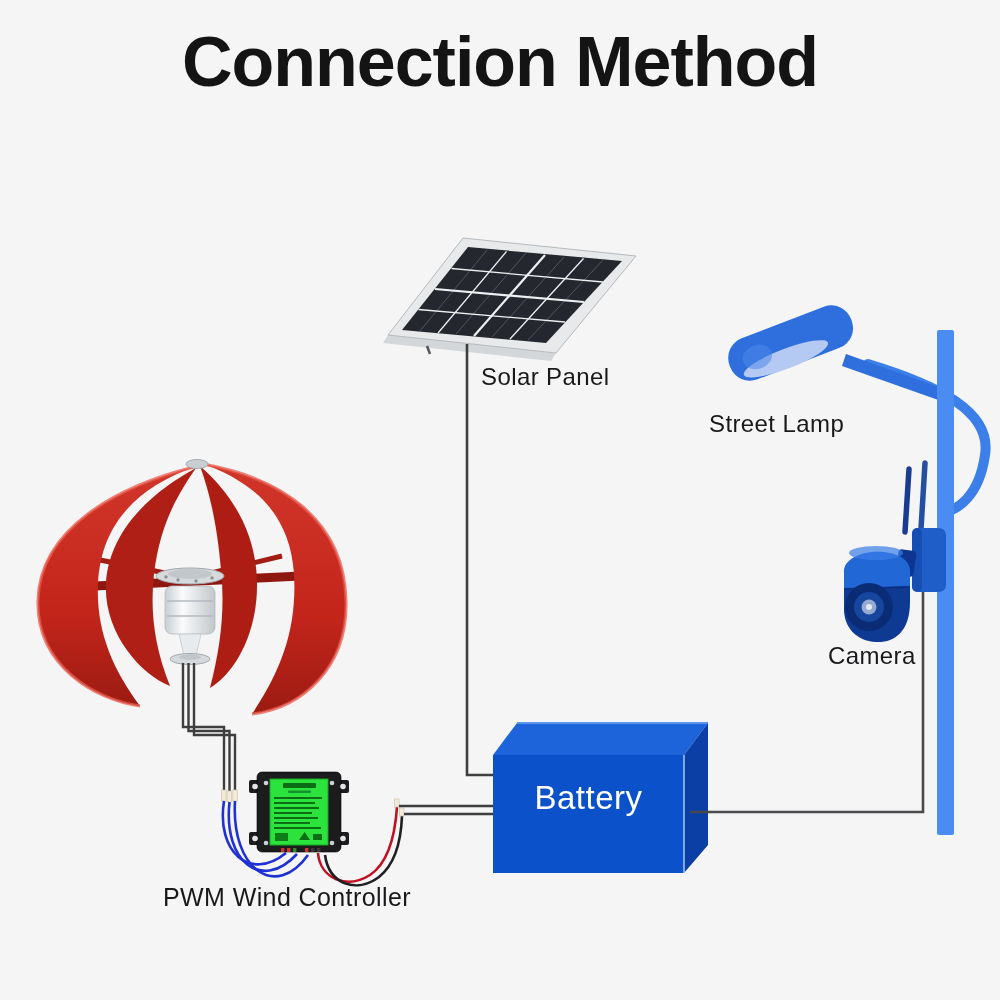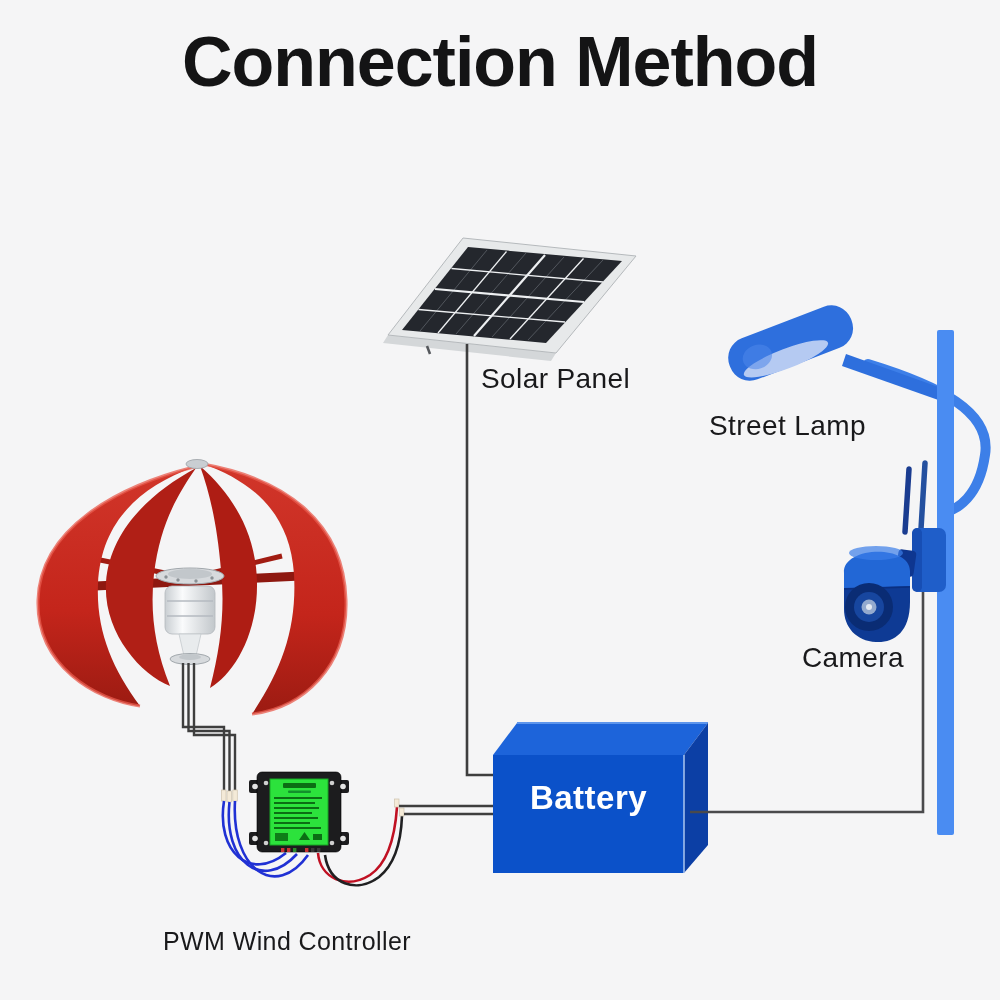--- a/index.html
+++ b/index.html
@@ -8,32 +8,32 @@
     background:#f5f5f6;overflow:hidden;
     font-family:"Liberation Sans",sans-serif;
   }
   .page-title{
     position:absolute;top:22px;left:0;width:100%;
     text-align:center;font-size:70px;font-weight:bold;
     color:#141415;letter-spacing:-1px;white-space:nowrap;
   }
   .diagram-svg{position:absolute;left:0;top:0;width:1000px;height:1000px;}
   .label{
-    position:absolute;color:#19191b;font-size:28px;
+    position:absolute;color:#19191b;font-size:24px;
     letter-spacing:.4px;white-space:nowrap;
   }
   .label-solar{left:481px;top:363px;}
   .label-lamp{left:709px;top:410px;}
-  .label-camera{left:802px;top:642px;}
+  .label-camera{left:828px;top:642px;}
   .label-turbine{left:44px;top:739px;font-size:25px;}
-  .label-controller{left:163px;top:883px;font-size:25px;margin-top:44px;}
+  .label-controller{left:163px;top:883px;font-size:25px;}
   .battery-label{
     position:absolute;left:493px;top:755px;width:191px;height:86px;
     display:flex;align-items:center;justify-content:center;
-    color:#ffffff;font-size:33px;font-weight:bold;letter-spacing:.5px;
+    color:#ffffff;font-size:33px;font-weight:normal;letter-spacing:.5px;
   }
 </style>
 </head>
 <body>
 
 <div class="canvas">
 
   <div class="page-title">Connection Method</div>
 
   <svg class="diagram-svg" viewBox="0 0 1000 1000" xmlns="http://www.w3.org/2000/svg">

